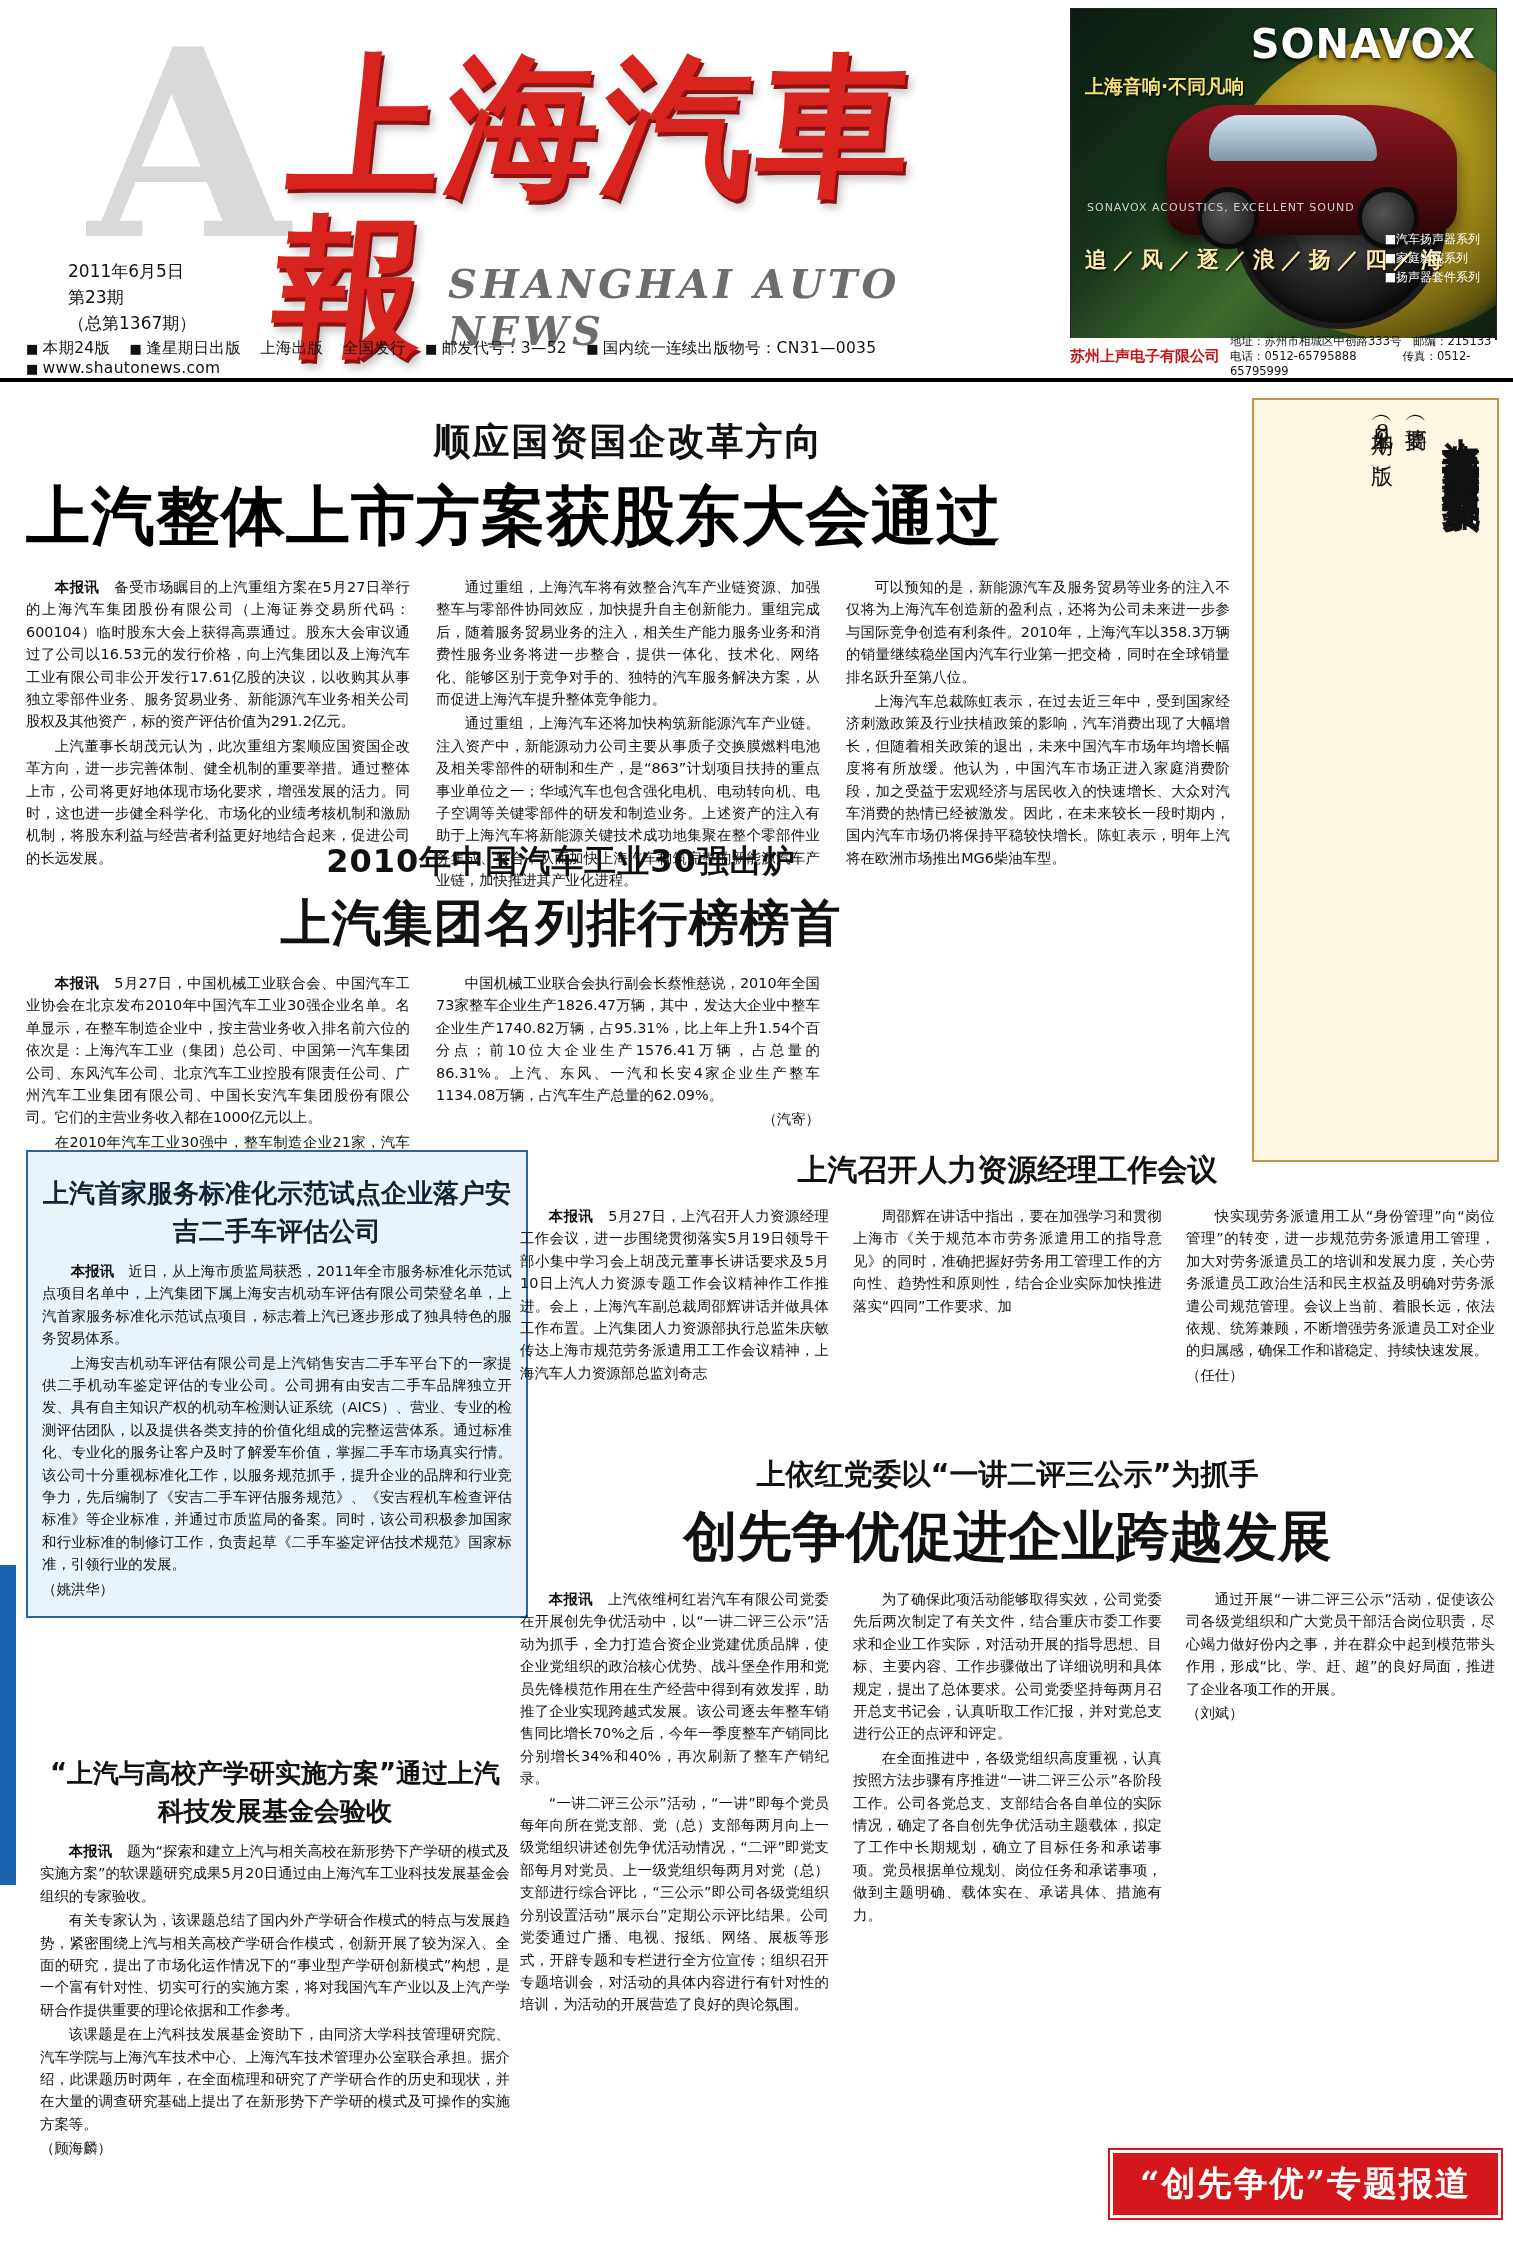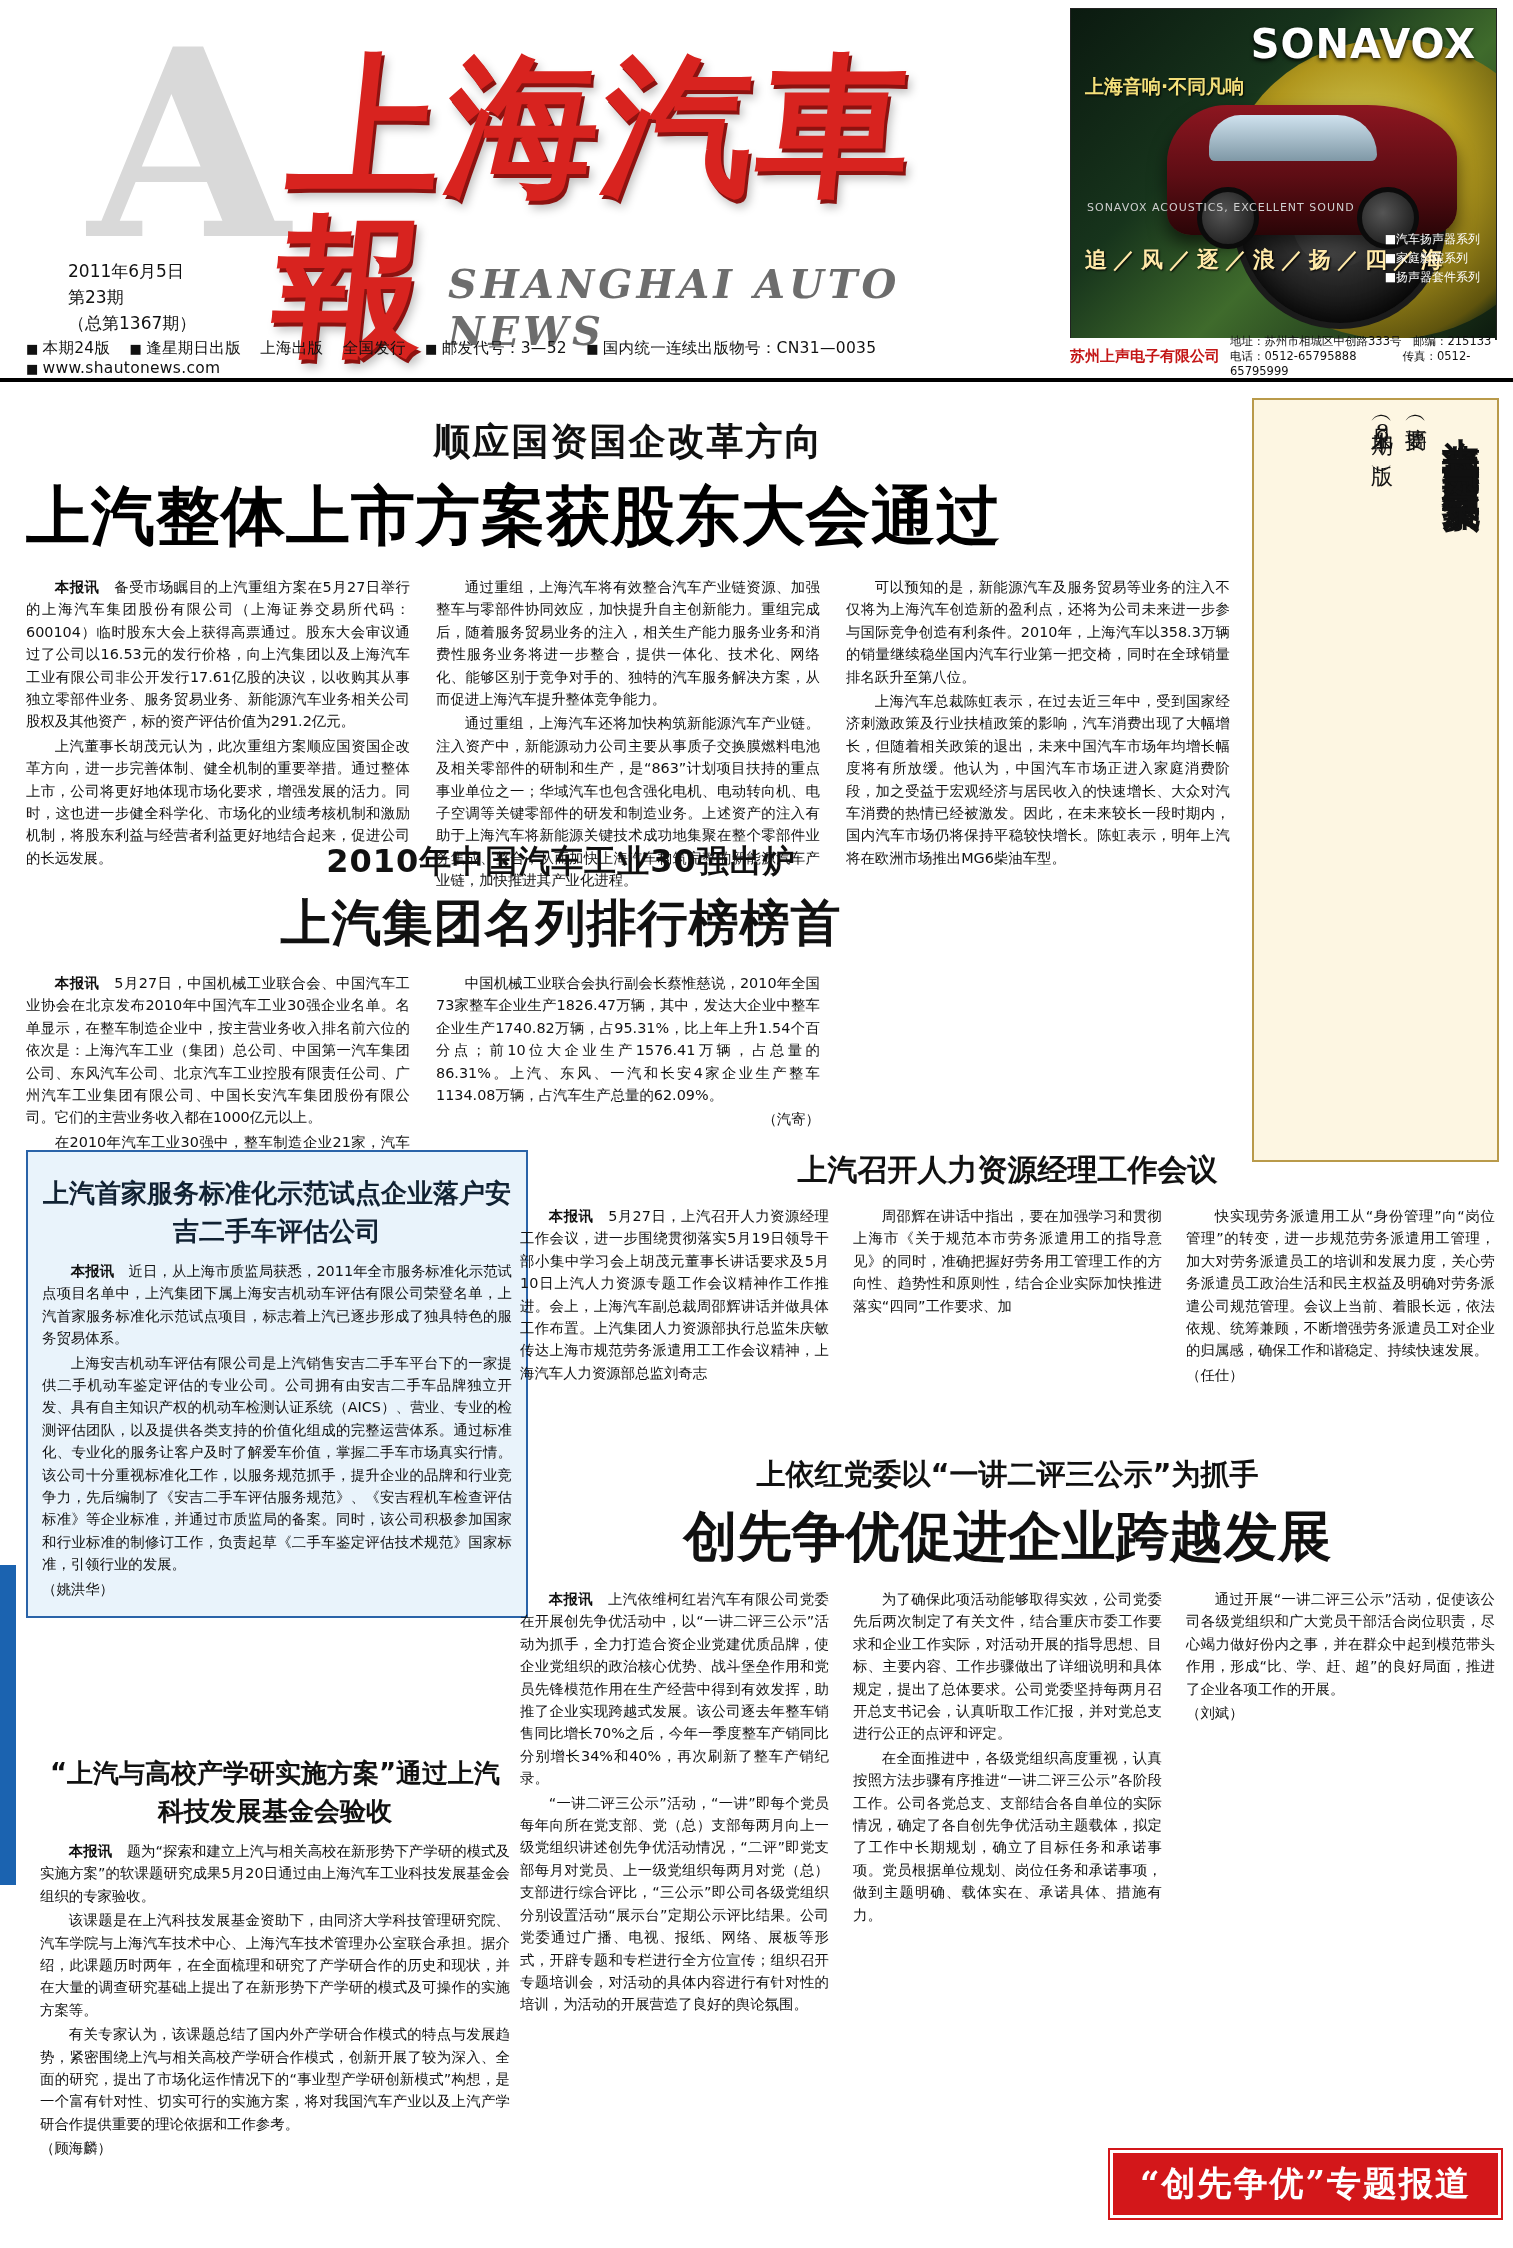--- a/index.html
+++ b/index.html
@@ -300,22 +300,22 @@
   <div class="sidebox">
     <h3>上汽首家服务标准化示范试点企业落户安吉二手车评估公司</h3>
     <p class="body"><b>本报讯</b>　近日，从上海市质监局获悉，2011年全市服务标准化示范试点项目名单中，上汽集团下属上海安吉机动车评估有限公司荣登名单，上汽首家服务标准化示范试点项目，标志着上汽已逐步形成了独具特色的服务贸易体系。</p>
     <p class="body">上海安吉机动车评估有限公司是上汽销售安吉二手车平台下的一家提供二手机动车鉴定评估的专业公司。公司拥有由安吉二手车品牌独立开发、具有自主知识产权的机动车检测认证系统（AICS）、营业、专业的检测评估团队，以及提供各类支持的价值化组成的完整运营体系。通过标准化、专业化的服务让客户及时了解爱车价值，掌握二手车市场真实行情。该公司十分重视标准化工作，以服务规范抓手，提升企业的品牌和行业竞争力，先后编制了《安吉二手车评估服务规范》、《安吉程机车检查评估标准》等企业标准，并通过市质监局的备案。同时，该公司积极参加国家和行业标准的制修订工作，负责起草《二手车鉴定评估技术规范》国家标准，引领行业的发展。</p>
     <p class="body sig" style="text-indent:0">（姚洪华）</p>
   </div>
 
   <div class="sidebox2">
     <h3>“上汽与高校产学研实施方案”通过上汽科技发展基金会验收</h3>
     <p class="body"><b>本报讯</b>　题为“探索和建立上汽与相关高校在新形势下产学研的模式及实施方案”的软课题研究成果5月20日通过由上海汽车工业科技发展基金会组织的专家验收。</p>
+    <p class="body">有关专家认为，该课题总结了国内外产学研合作模式的特点与发展趋势，紧密围绕上汽与相关高校产学研合作模式，创新开展了较为深入、全面的研究，提出了市场化运作情况下的“事业型产学研创新模式”构想，是一个富有针对性、切实可行的实施方案，将对我国汽车产业以及上汽产学研合作提供重要的理论依据和工作参考。</p>
     <p class="body">该课题是在上汽科技发展基金资助下，由同济大学科技管理研究院、汽车学院与上海汽车技术中心、上海汽车技术管理办公室联合承担。据介绍，此课题历时两年，在全面梳理和研究了产学研合作的历史和现状，并在大量的调查研究基础上提出了在新形势下产学研的模式及可操作的实施方案等。</p>
-    <p class="body">有关专家认为，该课题总结了国内外产学研合作模式的特点与发展趋势，紧密围绕上汽与相关高校产学研合作模式，创新开展了较为深入、全面的研究，提出了市场化运作情况下的“事业型产学研创新模式”构想，是一个富有针对性、切实可行的实施方案，将对我国汽车产业以及上汽产学研合作提供重要的理论依据和工作参考。</p>
     <p class="body sig" style="text-indent:0">（顾海麟）</p>
   </div>
 
   <div class="story3">
     <div class="s3-kicker">上汽召开人力资源经理工作会议</div>
     <div class="cols3b">
       <div class="colb">
         <p class="body"><b>本报讯</b>　5月27日，上汽召开人力资源经理工作会议，进一步围绕贯彻落实5月19日领导干部小集中学习会上胡茂元董事长讲话要求及5月10日上汽人力资源专题工作会议精神作工作推进。会上，上海汽车副总裁周邵辉讲话并做具体工作布置。上汽集团人力资源部执行总监朱庆敏传达上海市规范劳务派遣用工工作会议精神，上海汽车人力资源部总监刘奇志</p>
       </div>
       <div class="colb">

